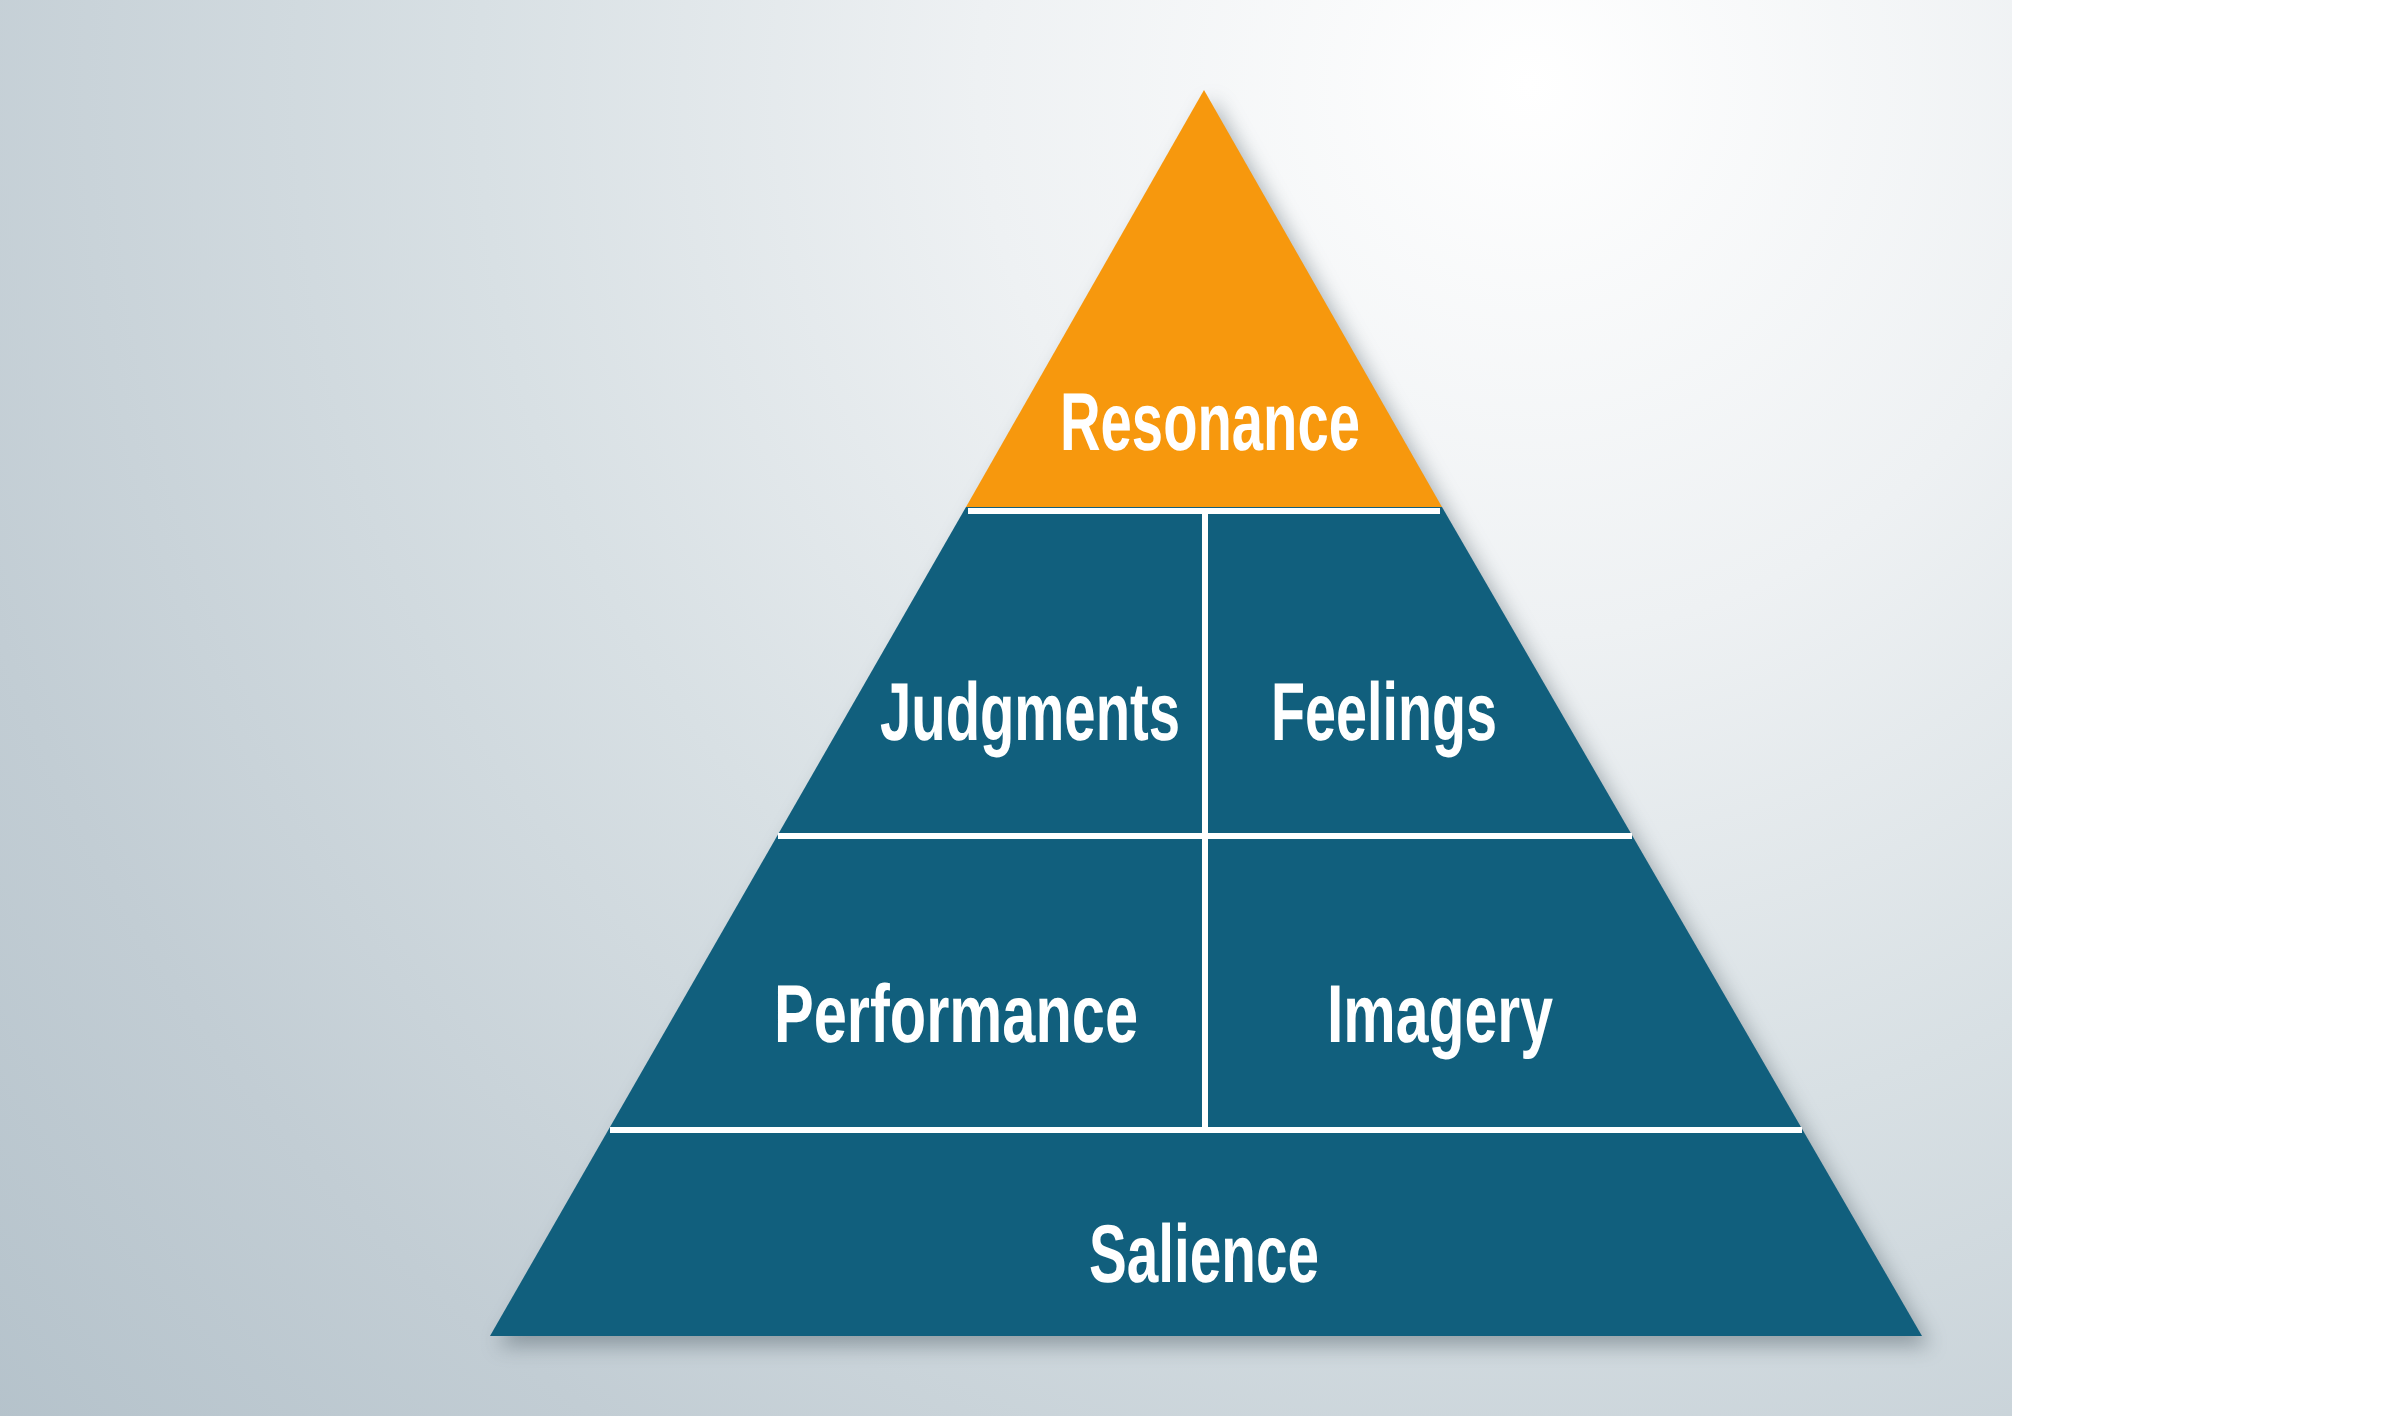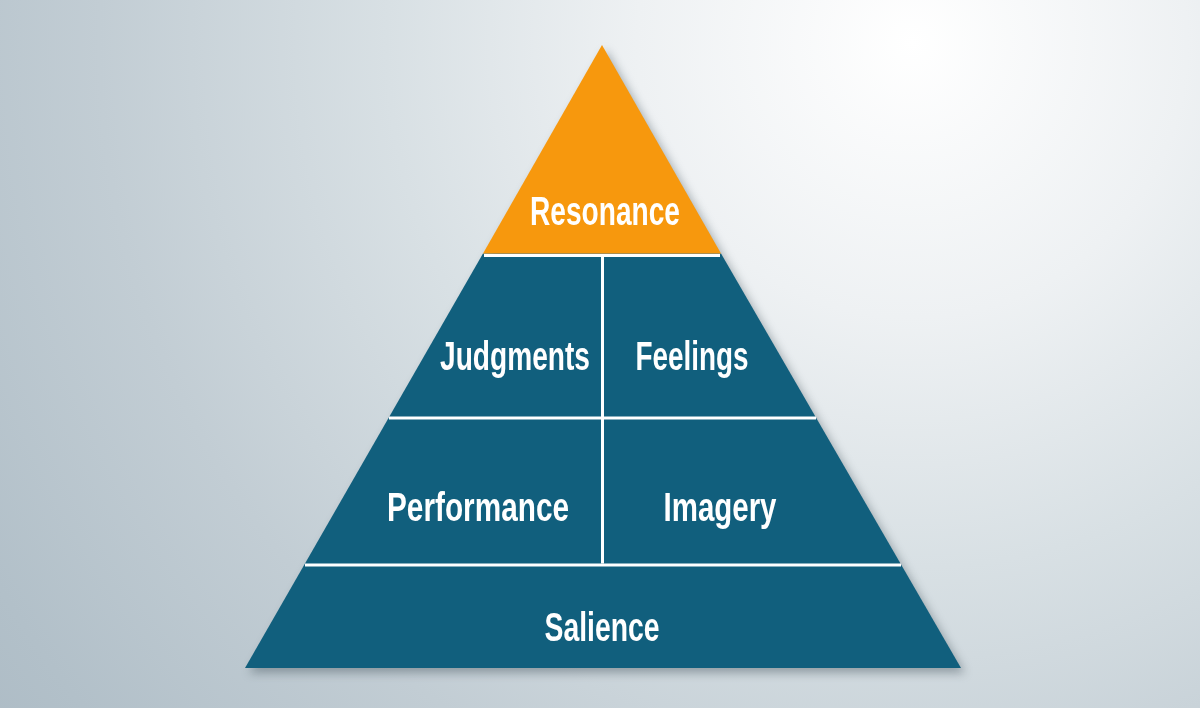--- a/index.html
+++ b/index.html
@@ -5,21 +5,21 @@
   html, body {
     margin: 0;
     padding: 0;
     width: 1200px;
     height: 708px;
     overflow: hidden;
     font-family: "Liberation Sans", "DejaVu Sans", sans-serif;
   }
   .stage {
     position: relative;
-    width: 1200px;
+    width: 1006px;
     height: 708px;
     background: radial-gradient(circle 1250px at 76% 6%,
       #ffffff 0%,
       #eef1f3 22%,
       #d8e0e4 42%,
       #c2cdd4 65%,
       #b2c0c9 85%,
       #a9b8c2 100%);
   }
   svg.pyramid-svg {

